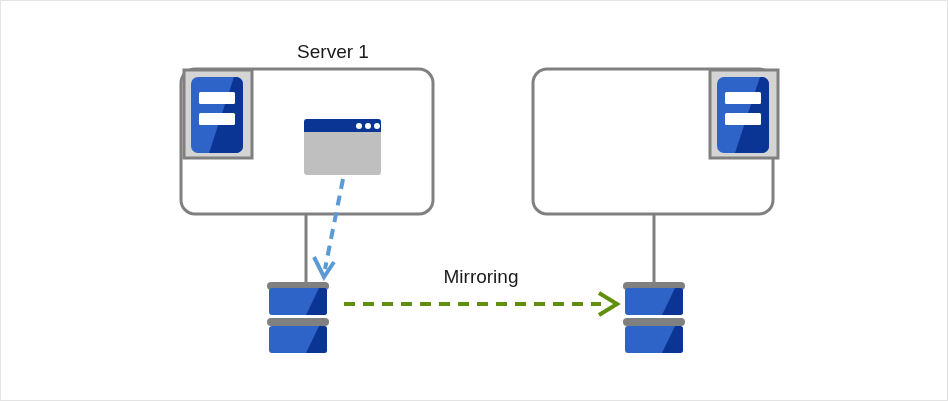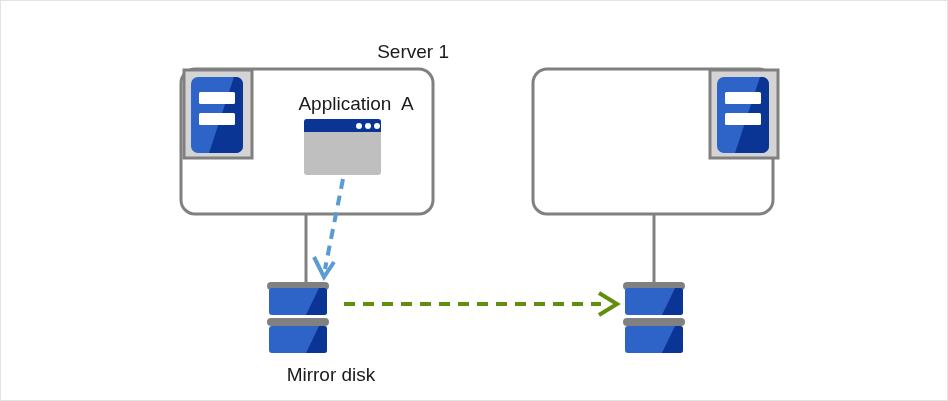--- a/index.html
+++ b/index.html
@@ -30,21 +30,21 @@
     position: absolute;
     color: #1a1a1a;
     font-size: 19px;
     line-height: 22px;
     white-space: pre;
     font-family: "Liberation Sans", sans-serif;
   }
   .lbl-center {
     text-align: center;
   }
-  #server1-title { left: 248px; top: 40px; width: 200px; text-align: right; }
+  #server1-title { left: 232px; top: 40px; width: 200px; }
   #server2-title { left: 492px; top: 40px; width: 200px; }
   #app-label     { left: 260px; top: 92px; width: 190px; }
   #mirroring-label { left: 400px; top: 265px; width: 160px; }
   #mirrordisk-label { left: 230px; top: 363px; width: 200px; }
 </style>
 </head>
 <body>
 
 <div id="canvas">
 
@@ -142,18 +142,17 @@
 
     <g>
       <line x1="343" y1="303" x2="600" y2="303" stroke="#5f8f0c" stroke-width="4" stroke-dasharray="11,8"></line>
       <polyline points="598,292 616,303 598,314" fill="none" stroke="#5f8f0c" stroke-width="4" stroke-linecap="butt" stroke-linejoin="miter"></polyline>
     </g>
   </svg>
 
   <div class="lbl lbl-center" id="server1-title">Server 1</div>
 
 
-  <div class="lbl lbl-center" id="app-label">Application  A</div>
 
+  <div class="lbl lbl-center" id="mirroring-label">Mirroring</div>
 
-  <div class="lbl lbl-center" id="mirrordisk-label">Mirror disk</div>
 
 </div>
 
 </body></html>

